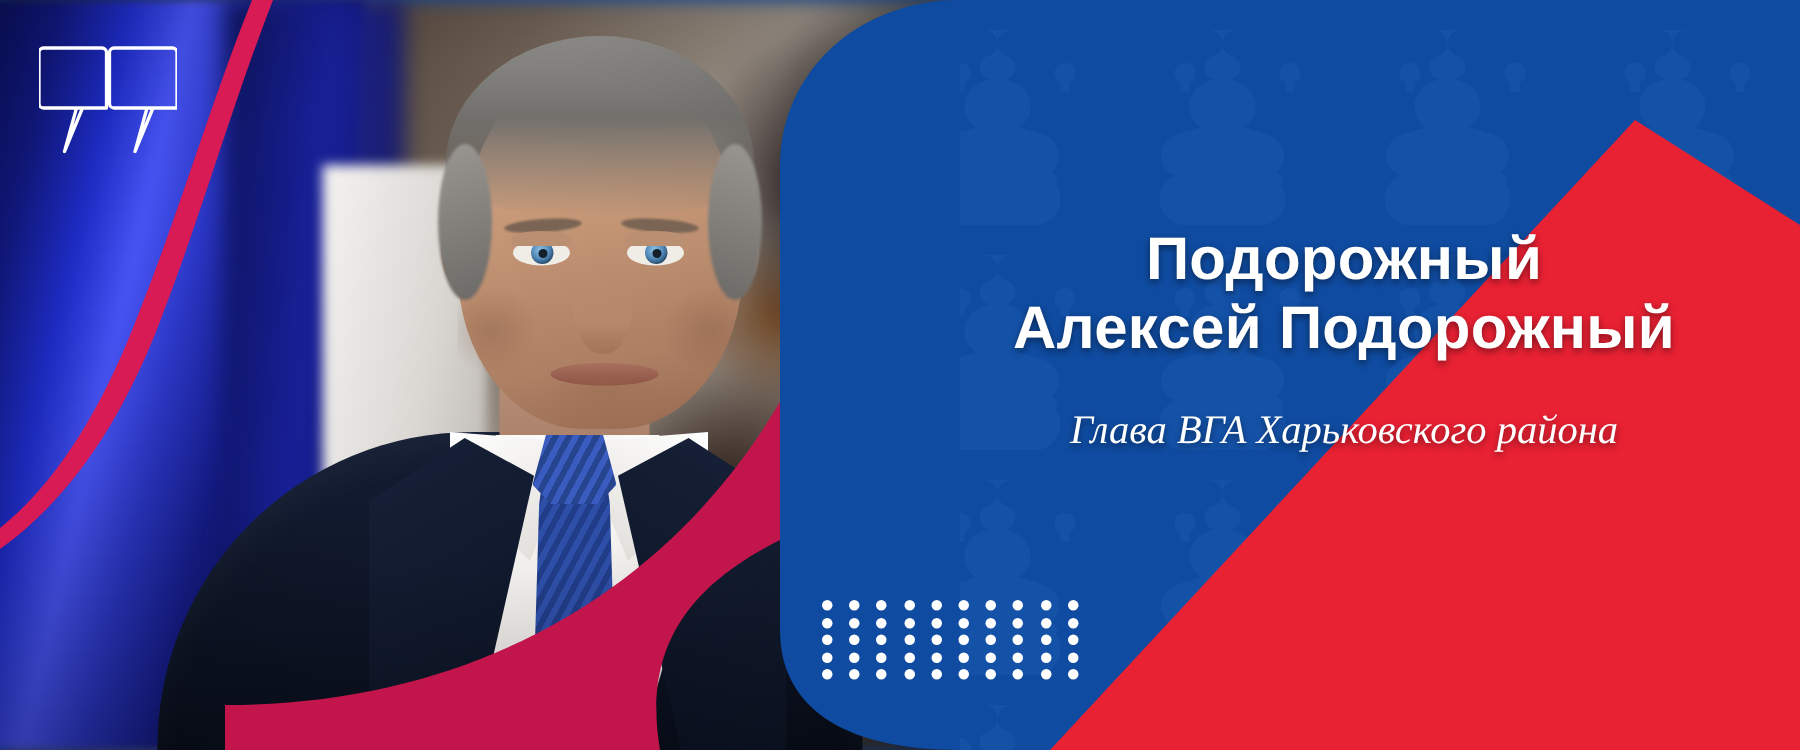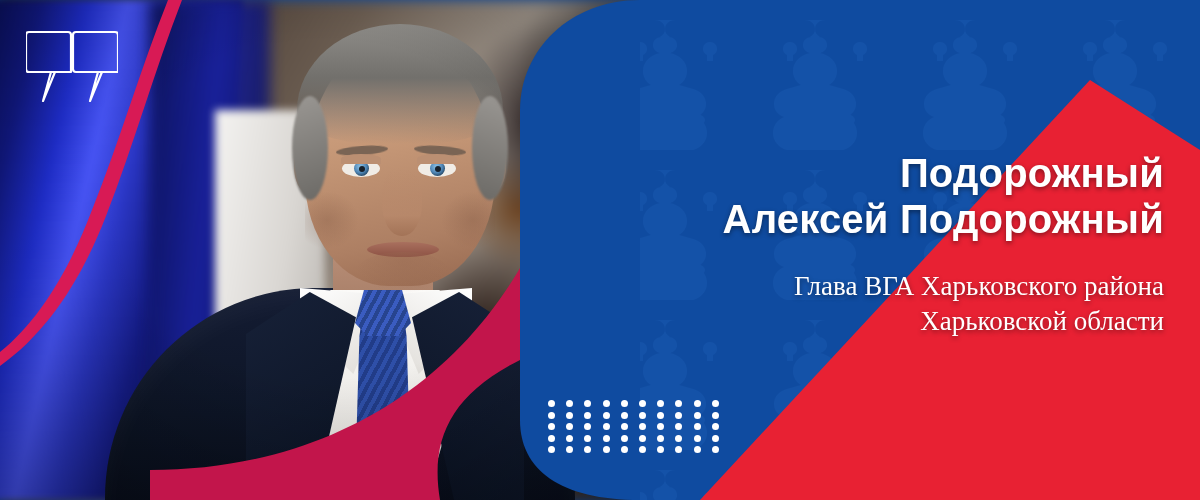--- a/index.html
+++ b/index.html
@@ -189,32 +189,32 @@
   
   .dots{position:absolute;left:548px;top:400px;width:182px;height:58px;
     display:grid;grid-template-columns:repeat(10,1fr);grid-template-rows:repeat(5,1fr);}
   .dot{width:7px;height:7px;border-radius:50%;background:#ffffff;justify-self:start;align-self:start;}
 
   
   .quote{position:absolute;left:26px;top:28px;width:92px;height:78px;}
 
   
   .textblock{
-    position:absolute;left:584px;top:150px;width:580px;
-    text-align:right;color:#ffffff;
+    position:absolute;left:606px;top:150px;width:580px;
+    text-align:center;color:#ffffff;
   }
   .name{
     font-size:40px;font-weight:700;line-height:1.16;
     letter-spacing:.2px;
     text-shadow:0 2px 5px rgba(0,0,0,.45);
   }
   .role{
     margin-top:26px;
     font-family:"Liberation Serif", serif;
-    font-weight:400;
+    font-style:italic;font-weight:400;
     font-size:27px;line-height:1.3;
     text-shadow:0 2px 5px rgba(0,0,0,.45);
   }
 </style>
 </head>
 <body>
 
 <div id="banner">
 
   <div class="photo">
@@ -356,17 +356,16 @@
     </g>
   </svg>
 
   <div class="textblock">
     <div class="name">
       <div>Подорожный</div>
       <div>Алексей Подорожный</div>
     </div>
     <div class="role">
       <div>Глава ВГА Харьковского района</div>
-      <div>Харьковской области</div>
     </div>
   </div>
 
 </div>
 
 </body></html>

